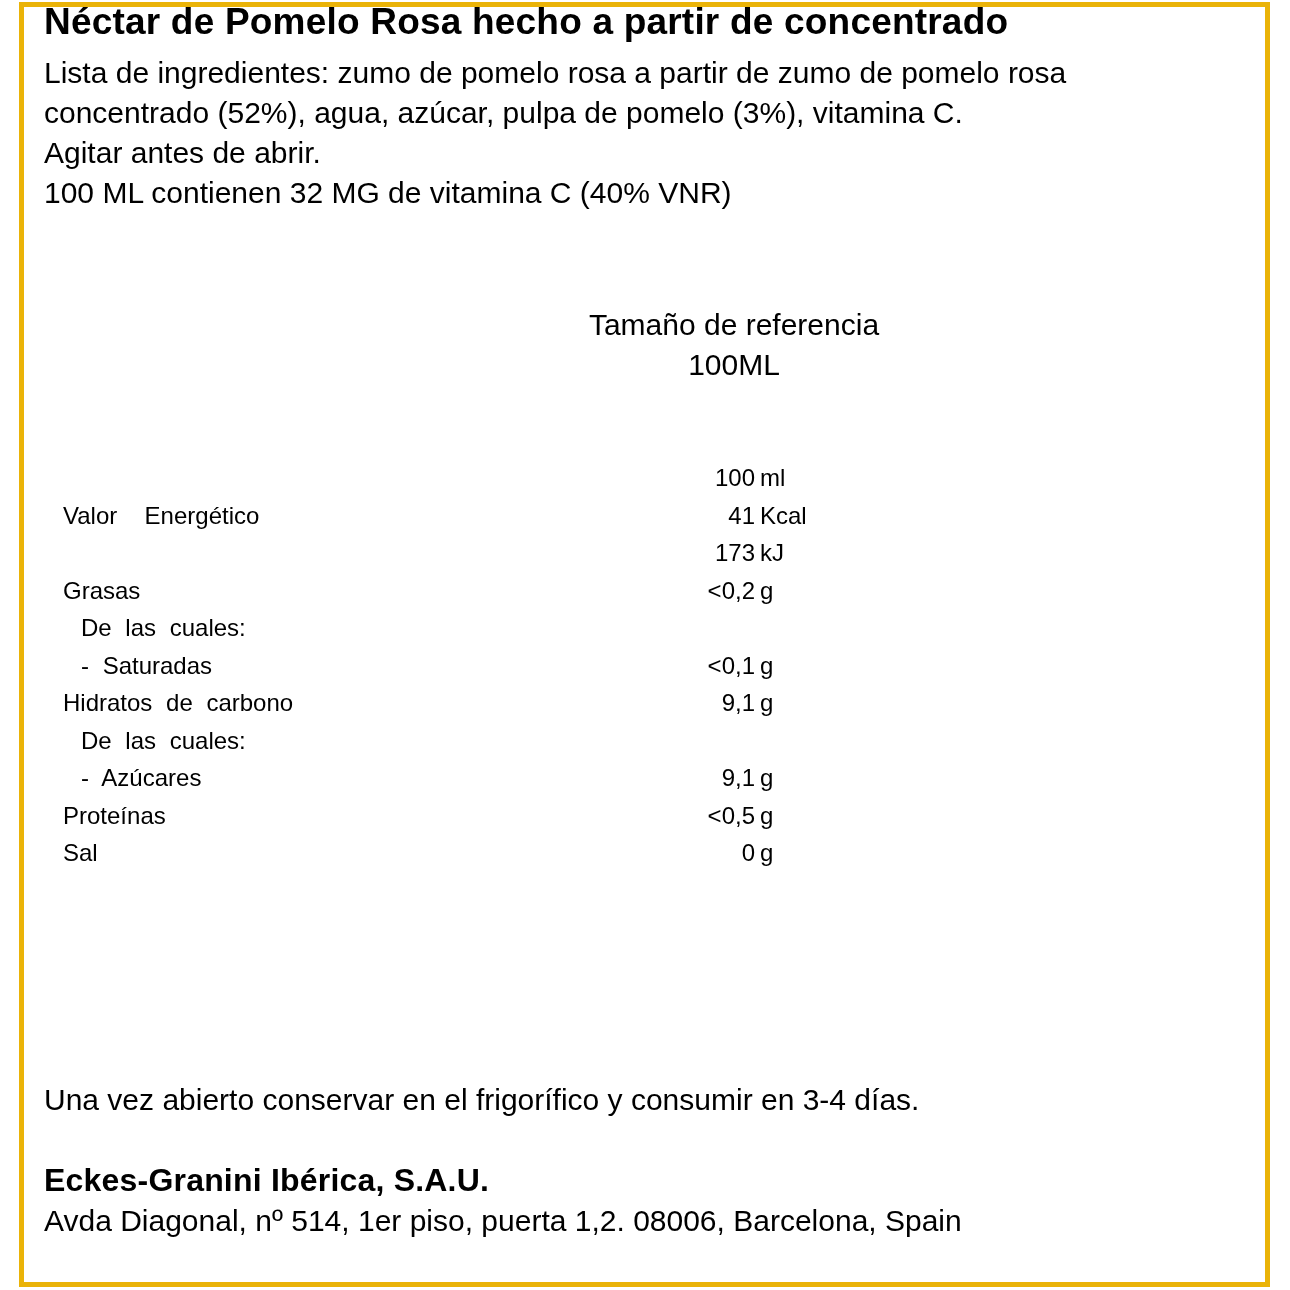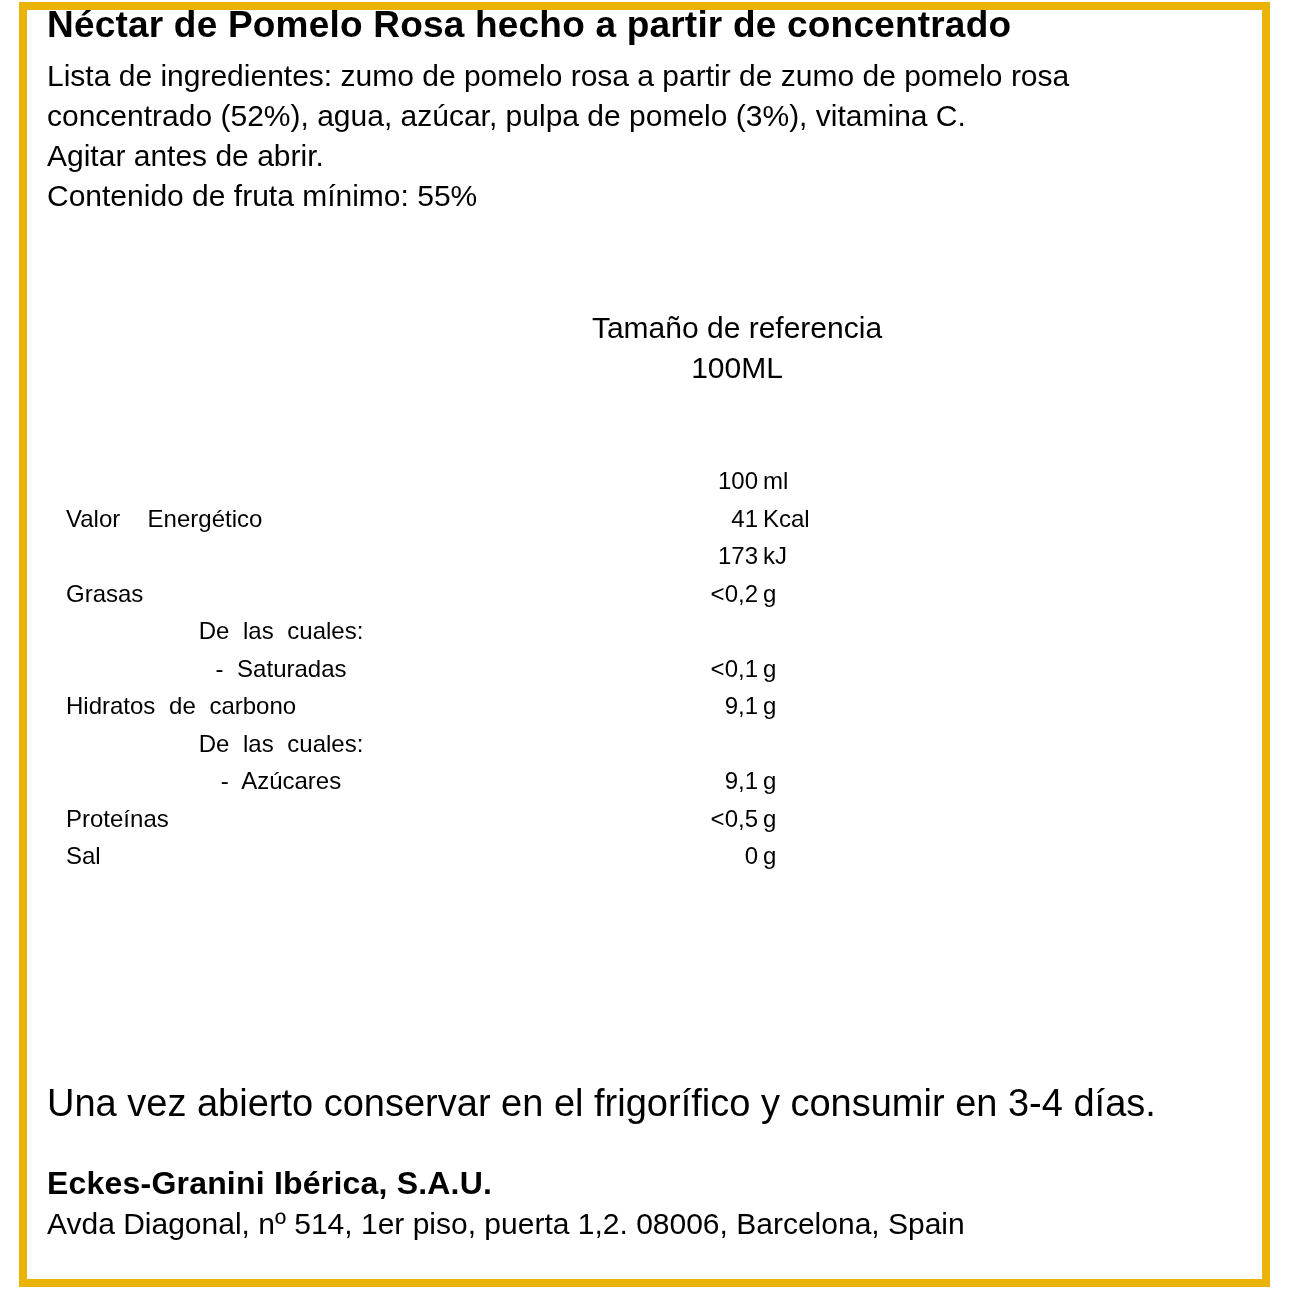--- a/index.html
+++ b/index.html
@@ -15,21 +15,21 @@
     color: #000000;
     overflow: hidden;
   }
   .frame {
     position: absolute;
     left: 19px;
     top: 2px;
     width: 1251px;
     height: 1285px;
     box-sizing: border-box;
-    border: 8px solid #eab308;
+    border: 5px solid #eab308;
     background: #ffffff;
   }
   .title {
     position: absolute;
     left: 20px;
     top: -7px;
     font-size: 37px;
     font-weight: bold;
     line-height: 44px;
     white-space: nowrap;
@@ -61,32 +61,32 @@
     line-height: 37.5px;
   }
   .nrow { display: flex; }
   .lbl {
     flex: 0 0 412px;
     box-sizing: border-box;
     white-space: pre;
     word-spacing: 7px;
     margin-left: 19px;
   }
-  .nrow.ind .lbl { padding-left: 18px; text-align: center; }
+  .nrow.ind .lbl { padding-left: 18px; }
   .num {
     flex: 0 0 280px;
     text-align: right;
     white-space: pre;
   }
   .unit { padding-left: 5px; white-space: pre; }
   .storage {
     position: absolute;
     left: 20px;
     top: 1073px;
-    font-size: 38px;
+    font-size: 30px;
     line-height: 40px;
     white-space: nowrap;
   }
   .manufacturer {
     position: absolute;
     left: 20px;
     top: 1152px;
   }
   .manu-name {
     font-size: 32px;
@@ -104,21 +104,21 @@
 </head>
 <body>
 
 <div class="frame">
 
   <div class="title">Néctar de Pomelo Rosa hecho a partir de concentrado</div>
 
   <div class="intro">
     <div>Lista de ingredientes: zumo de pomelo rosa a partir de zumo de pomelo rosa concentrado (52%), agua, azúcar, pulpa de pomelo (3%), vitamina C.</div>
     <div>Agitar antes de abrir.</div>
-    <div>Contenido de fruta mínimo: 55%</div>
+    <div>100 ML contienen 32 MG de vitamina C (40% VNR)</div>
   </div>
 
   <div class="ref-block">
     <div>Tamaño de referencia</div>
     <div>100ML</div>
   </div>
 
   <div class="ntable">
     <div class="nrow">
       <span class="lbl"></span>

